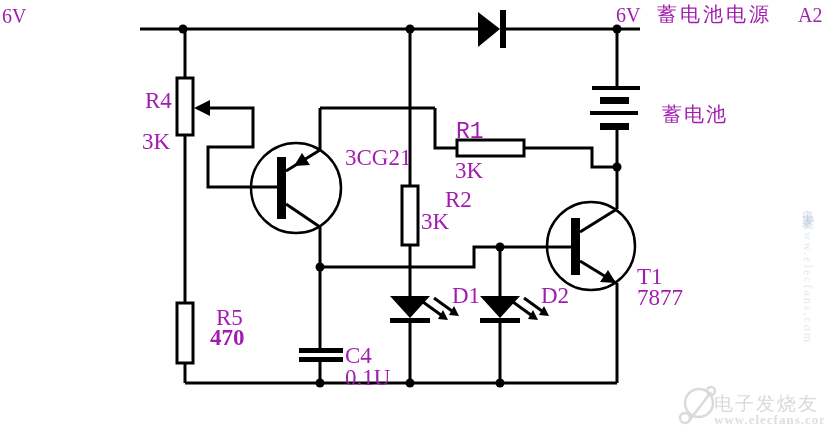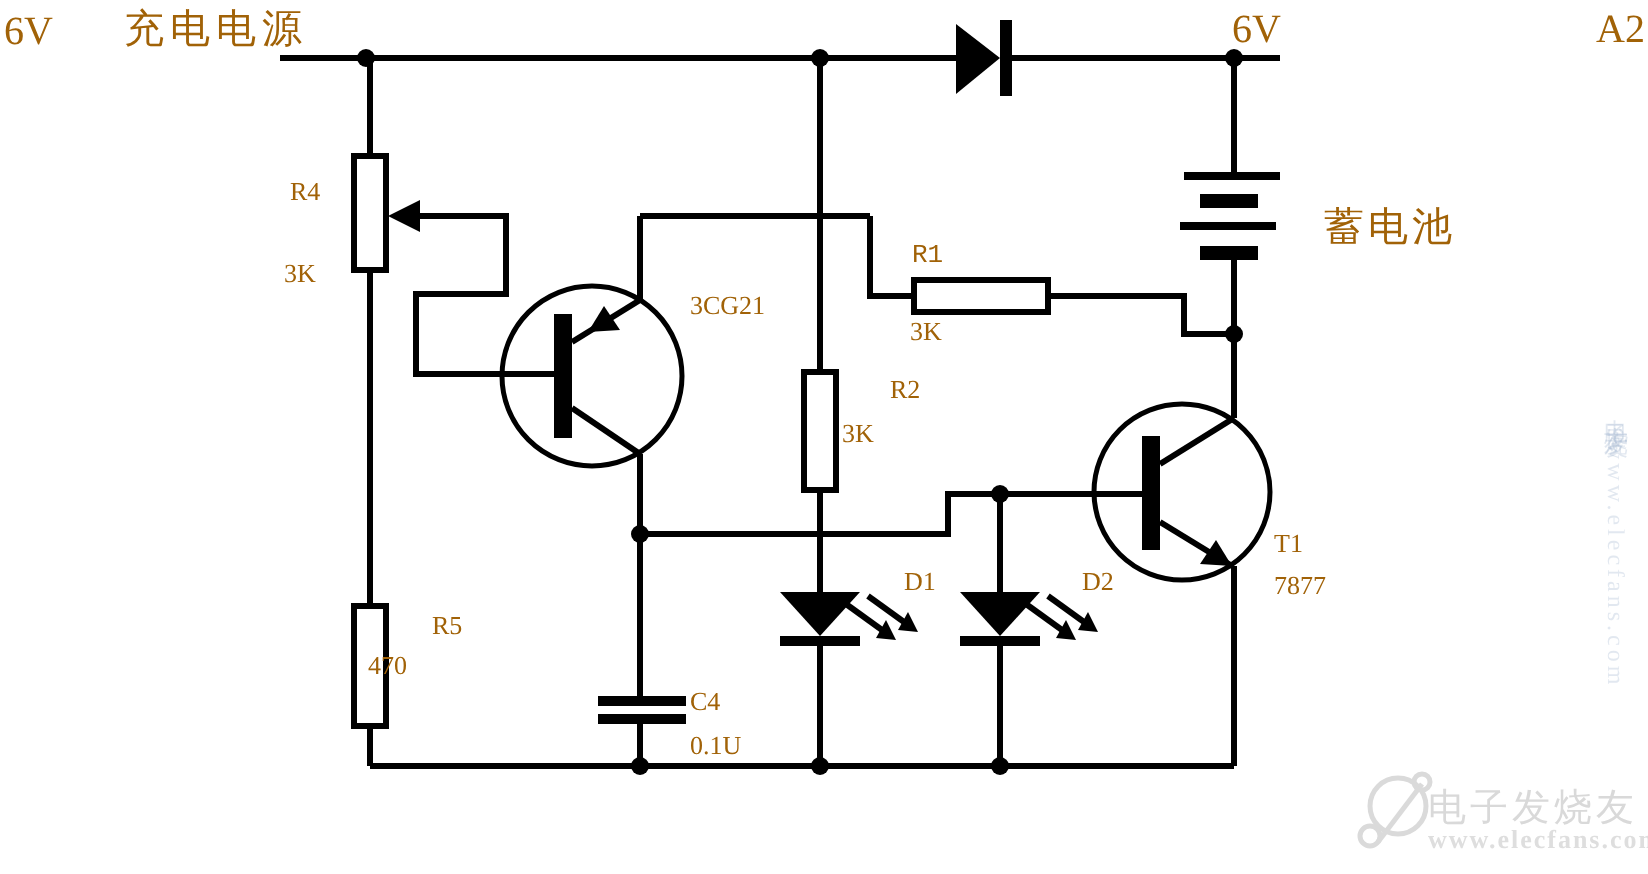--- a/index.html
+++ b/index.html
@@ -1,23 +1,23 @@
 <!DOCTYPE html>
 <html><head>
 <meta charset="utf-8">
 <style>
   html,body{margin:0;padding:0;background:#ffffff;}
   #stage{
     position:relative;width:824px;height:437px;background:#ffffff;overflow:hidden;
     font-family:"Liberation Serif","DejaVu Serif",serif;color:#1c1c1c;
   }
   #circuit-svg{position:absolute;left:0;top:0;}
-  .lbl{position:absolute;white-space:nowrap;line-height:1;color:#a16207;}
+  .lbl{position:absolute;white-space:nowrap;line-height:1;color:#a21caf;}
   .sz20{font-size:20px;}
-  .sz18{font-size:13px;}
+  .sz18{font-size:23px;}
   .cn{letter-spacing:3px;}
   .wm-text{position:absolute;color:#d9d9d9;}
   .wm-brand{left:714px;top:391px;font-size:19px;letter-spacing:2px;}
   .wm-site{left:714px;top:412px;font-size:13px;font-weight:bold;letter-spacing:1px;color:#dedede;}
   .wm-side{
     position:absolute;right:8px;top:200px;writing-mode:vertical-rl;
     font-size:12px;color:rgba(160,178,205,0.30);letter-spacing:2px;
   }
 </style>
 </head>
@@ -128,28 +128,28 @@
 
     <g stroke="#dadada" stroke-width="2.5" fill="none">
       <circle cx="699" cy="403" r="14"></circle>
       <circle cx="685" cy="418" r="5"></circle>
       <path d="M689 421 L711 392"></path>
       <circle cx="711" cy="391" r="4"></circle>
     </g>
   </svg>
 
   <div class="lbl sz20" style="left:2px;top:6px;">6V</div>
-  <div class="lbl sz20 cn" style="left:62px;top:5px;">充电电源</div>
   <div class="lbl sz20" style="left:616px;top:5px;">6V</div>
+  <div class="lbl sz20 cn" style="left:657px;top:4px;">蓄电池电源</div>
   <div class="lbl sz20" style="left:798px;top:5px;font-family:Liberation Serif, serif;">A2</div>
 
   <div class="lbl sz18" style="left:145px;top:89px;">R4</div>
   <div class="lbl sz18" style="left:142px;top:130px;">3K</div>
   <div class="lbl sz18" style="left:196px;top:306px;margin-left:20px;">R5</div>
-  <div class="lbl sz18" style="left:184px;top:326px;">470</div>
+  <div class="lbl sz18" style="left:210px;top:326px;font-weight:bold;">470</div>
   <div class="lbl sz18" style="left:345px;top:146px;">3CG21</div>
   <div class="lbl sz18" style="left:456px;top:121px;font-family:Liberation Mono, monospace;">R1</div>
   <div class="lbl sz18" style="left:455px;top:159px;">3K</div>
   <div class="lbl sz18" style="left:421px;top:188px;margin-left:24px;">R2</div>
   <div class="lbl sz18" style="left:421px;top:210px;">3K</div>
   <div class="lbl sz18" style="left:345px;top:344px;text-align:right;">C4</div>
   <div class="lbl sz18" style="left:345px;top:366px;">0.1U</div>
   <div class="lbl sz18" style="left:452px;top:284px;">D1</div>
   <div class="lbl sz18" style="left:541px;top:284px;">D2</div>
   <div class="lbl sz18" style="left:637px;top:265px;text-align:center;">T1</div>

